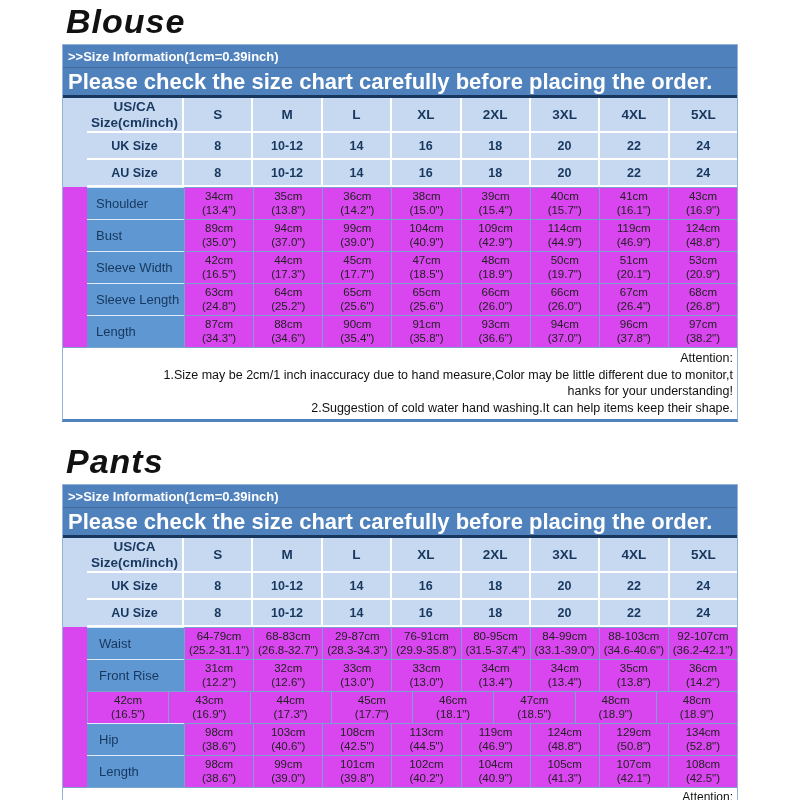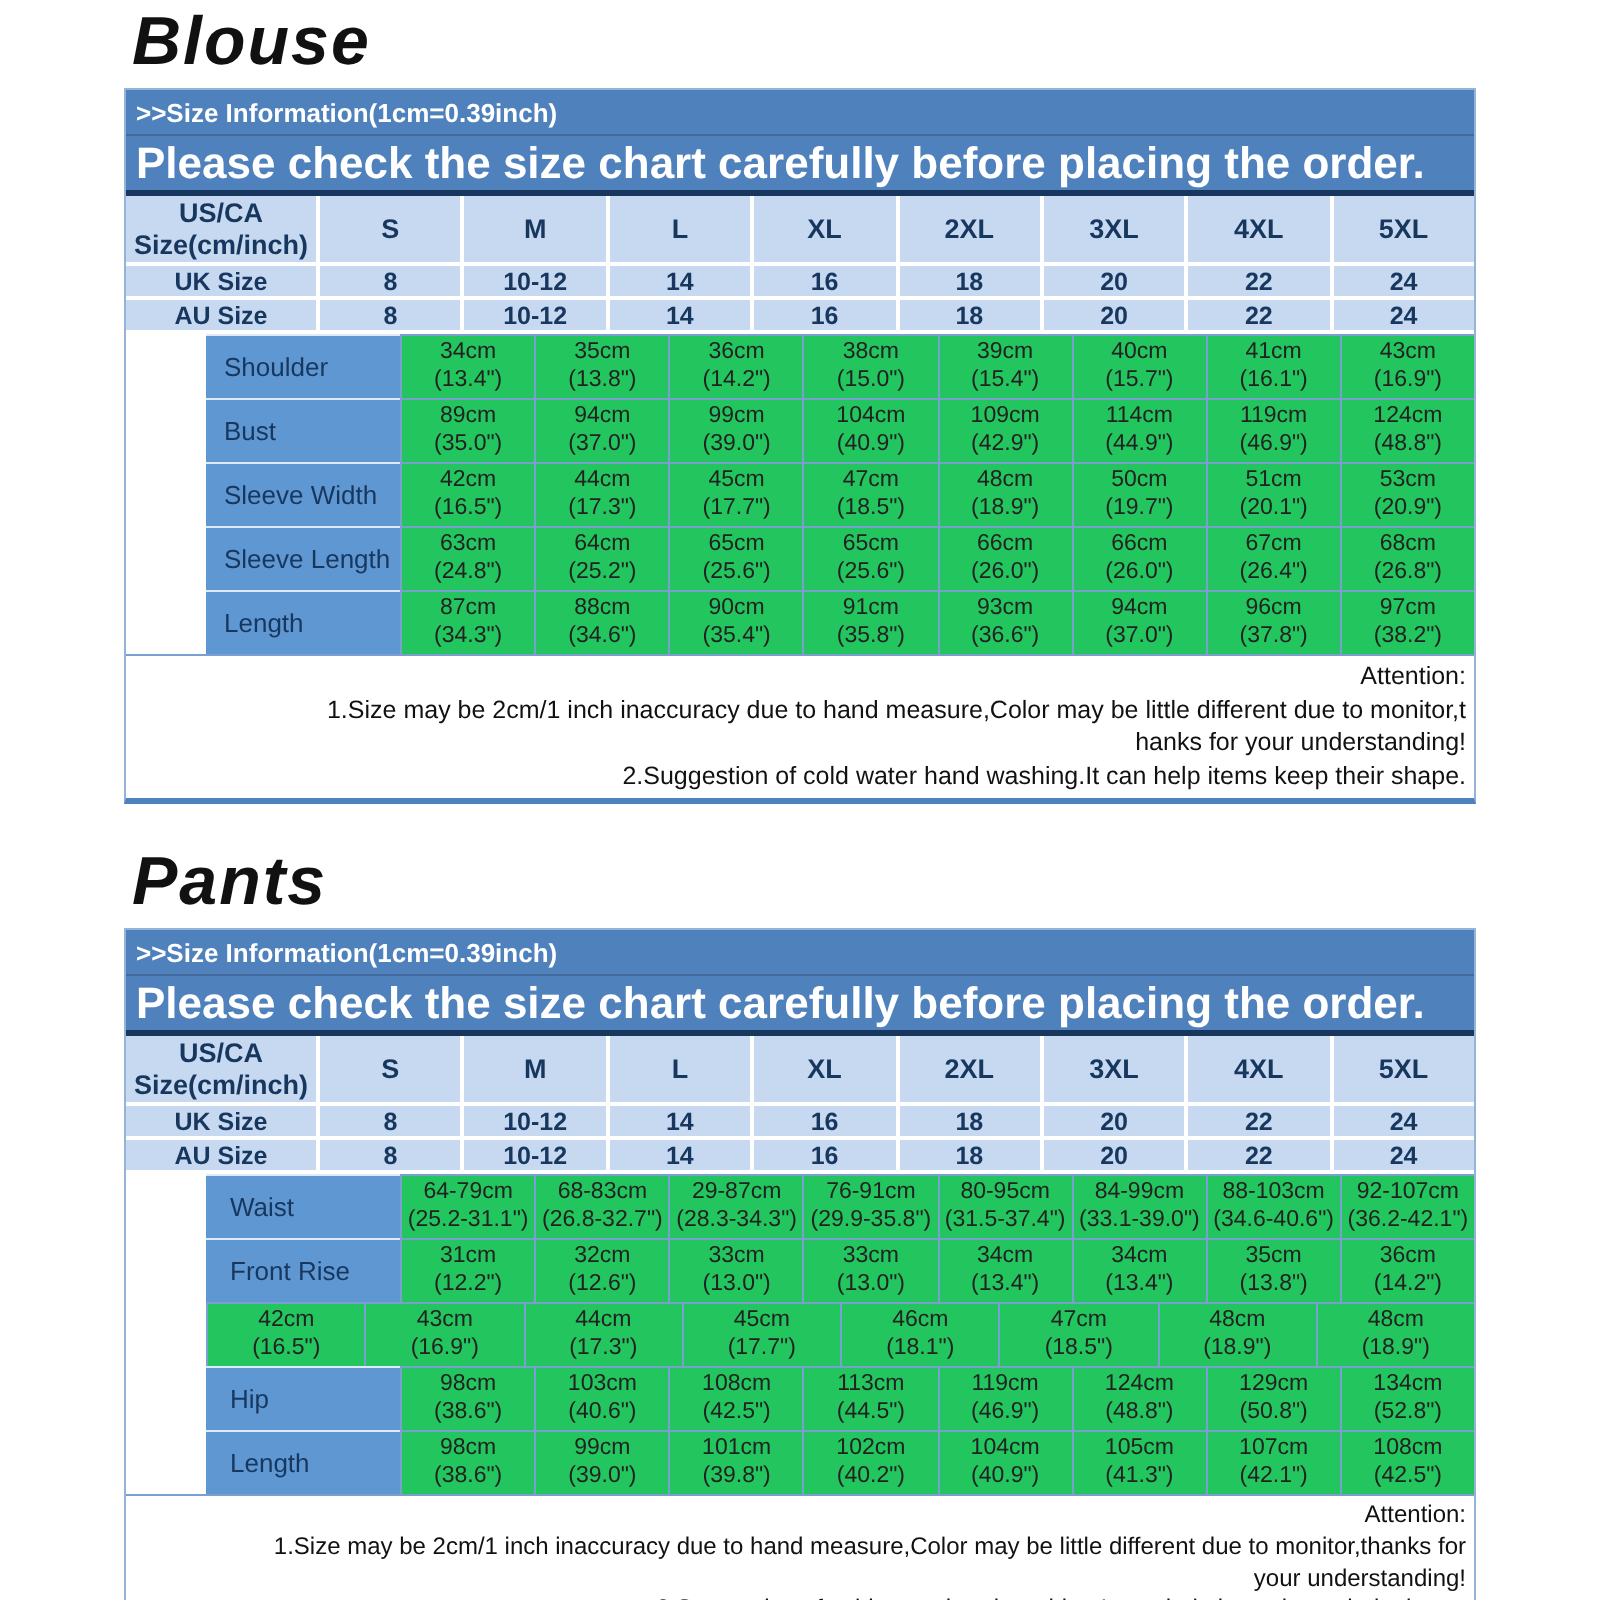--- a/index.html
+++ b/index.html
@@ -7,36 +7,36 @@
   .wrap{padding:2px 62px 0 62px;}
   .title{font-style:italic;font-weight:bold;font-size:34px;line-height:38px;height:40px;
          margin:0 0 2px 4px;color:#111;letter-spacing:1px;}
   .section{margin:0;}
   .section.pants{margin-top:20px;}
   .chart{border:1px solid #95b3d7;border-bottom:3px solid #4f81bd;}
   .banner{background:#4f81bd;color:#ffffff;font-weight:bold;padding-left:5px;display:flex;align-items:center;}
   .banner1{font-size:13px;height:22px;border-bottom:1px solid #44699d;}
   .banner2{font-size:22px;height:27px;}
   .divider{height:3px;background:#17375e;}
-  .row{display:flex;}
+  .row{display:flex;padding-left:24px;}
   .c{box-sizing:border-box;}
   .lcol{flex:0 0 97px;width:97px;}
   .dcol{flex:1 1 0;min-width:0;}
   
   .hdr-row,.size-row{background:#c6d9f1;color:#17375e;}
   .hdr-row{height:35px;}
-  .size-row{height:17px;}
+  .size-row{height:27px;}
   .hdr-row .c,.size-row .c{display:flex;align-items:center;justify-content:center;text-align:center;
       font-weight:bold;border-right:2px solid #ffffff;border-bottom:2px solid #ffffff;}
   .hdr-row .c:last-child,.size-row .c:last-child{border-right:none;}
   .hdr-label{font-size:13.5px;line-height:16px;white-space:pre-line;}
   .hdr-cell{font-size:13.5px;}
   .size-row .c{font-size:12.5px;}
   
-  .drow{height:32px;background:#22c55e;margin-left:40px;}
+  .drow{height:32px;background:#d946ef;}
   .drow .lcol{background:#5e97d2;color:#17375e;font-size:13px;display:flex;align-items:center;
       padding-left:9px;border-top:1px solid #dfeafa;}
   .pants .drow .lcol{padding-left:12px;}
   .drow .dcol{border-top:1px solid #79a0ce;border-left:1px solid #79a0ce;font-size:11.5px;
       line-height:13.5px;color:#222;display:flex;align-items:center;justify-content:center;
       text-align:center;white-space:pre-line;}
   .attention{background:#fff;border-top:1px solid #79a0ce;color:#111;font-size:12.5px;
       line-height:1.32;padding:2px 4px 3px 3px;white-space:pre-line;text-align:right;}
   .pants .attention{font-size:12px;}
 </style>

